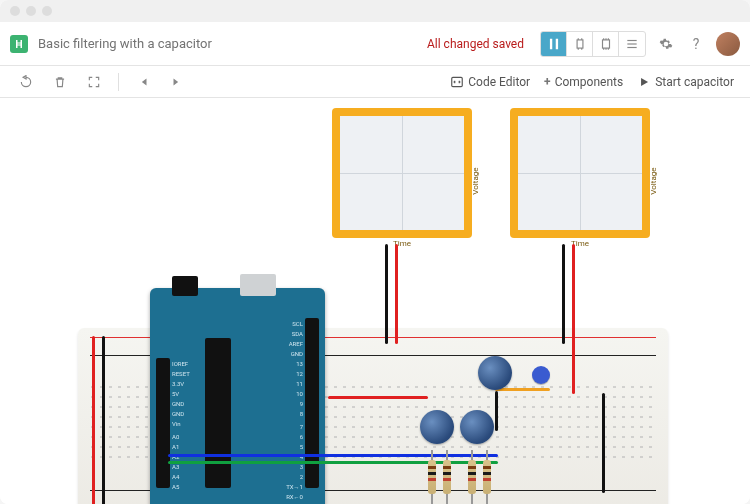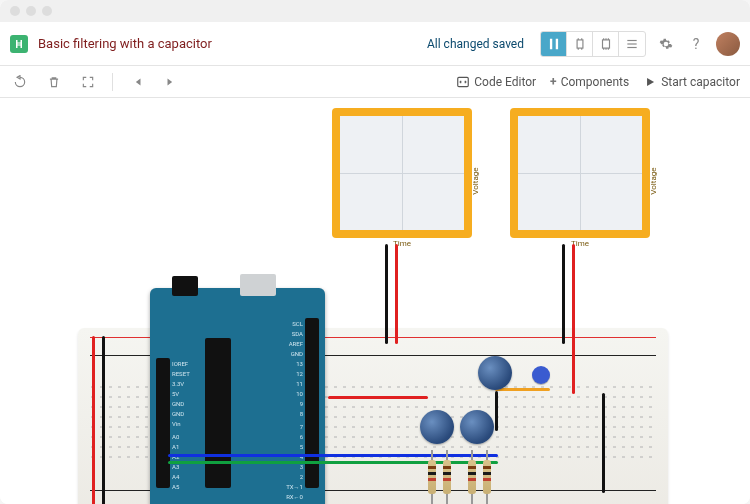--- a/index.html
+++ b/index.html
@@ -3,30 +3,30 @@
 <meta charset="utf-8">
 <style>
 * { box-sizing: border-box; margin: 0; padding: 0; }
 body { font-family: -apple-system, BlinkMacSystemFont, "Segoe UI", Roboto, sans-serif; font-size: 13px; background: #f5f5f5; width: 750px; height: 504px; overflow: hidden; }
 .window { width: 750px; height: 504px; background: #fff; border-radius: 8px; overflow: hidden; display: flex; flex-direction: column; }
 .titlebar { height: 22px; background: #f0f0f0; display: flex; align-items: center; padding: 0 10px; gap: 6px; }
 .dot { width: 10px; height: 10px; border-radius: 50%; background: #ddd; }
 .topbar { height: 44px; border-bottom: 1px solid #e4e4e4; display: flex; align-items: center; padding: 0 10px; gap: 10px; }
 .logo-sq { width: 18px; height: 18px; background: #3CB371; border-radius: 3px; display: inline-flex; align-items: center; justify-content: center; }
 .logo-sq svg { width: 12px; height: 12px; fill: #fff; }
-.title-text { flex: 0 0 auto; font-size: 13px; color: #7f1d1d; }
+.title-text { flex: 0 0 auto; font-size: 13px; color: #737373; }
 .flex-spacer { flex: 1; }
-.status { color: #0c4a6e; font-size: 12px; margin-right: 6px; }
+.status { color: #b91c1c; font-size: 12px; margin-right: 6px; }
 .view-group { display: flex; border: 1px solid #ddd; border-radius: 3px; overflow: hidden; }
 .view-btn { width: 26px; height: 24px; display: flex; align-items: center; justify-content: center; border-right: 1px solid #ddd; cursor: pointer; color: #888; }
 .view-btn:last-child { border-right: none; }
 .view-btn.active { background: #49a7c9; color: #fff; }
 .icon-btn { width: 20px; height: 20px; display: flex; align-items: center; justify-content: center; cursor: pointer; color: #888; }
 .avatar { width: 24px; height: 24px; border-radius: 50%; background: linear-gradient(135deg,#c08060,#8a5a40); }
-.toolbar-row { height: 32px; border-bottom: 1px solid #e4e4e4; display: flex; align-items: center; padding: 0 10px; gap: 14px; }
+.toolbar-row { height: 32px; border-bottom: 1px solid #e4e4e4; display: flex; align-items: center; padding: 0 16px; gap: 14px; }
 .right-tools { display: flex; align-items: center; gap: 14px; }
 .tool-item { display: flex; align-items: center; gap: 4px; font-size: 12px; color: #555; cursor: pointer; }
 .tool-item .glyph { font-weight: bold; color: #777; }
 .canvas { flex: 1; background: #fff; position: relative; overflow: hidden; }
 .scope { position: absolute; width: 140px; height: 130px; background: #f6ad20; border-radius: 4px; padding: 8px; }
 .scope-inner { width: 100%; height: 100%; background: #eef1f4; position: relative; }
 .scope-inner::before, .scope-inner::after { content: ""; position: absolute; background: #d0d6dc; }
 .scope-inner::before { width: 100%; height: 1px; top: 50%; }
 .scope-inner::after { height: 100%; width: 1px; left: 50%; }
 .scope .axx { position: absolute; bottom: -10px; left: 0; right: 0; text-align: center; font-size: 8px; color: #7a5a10; }

